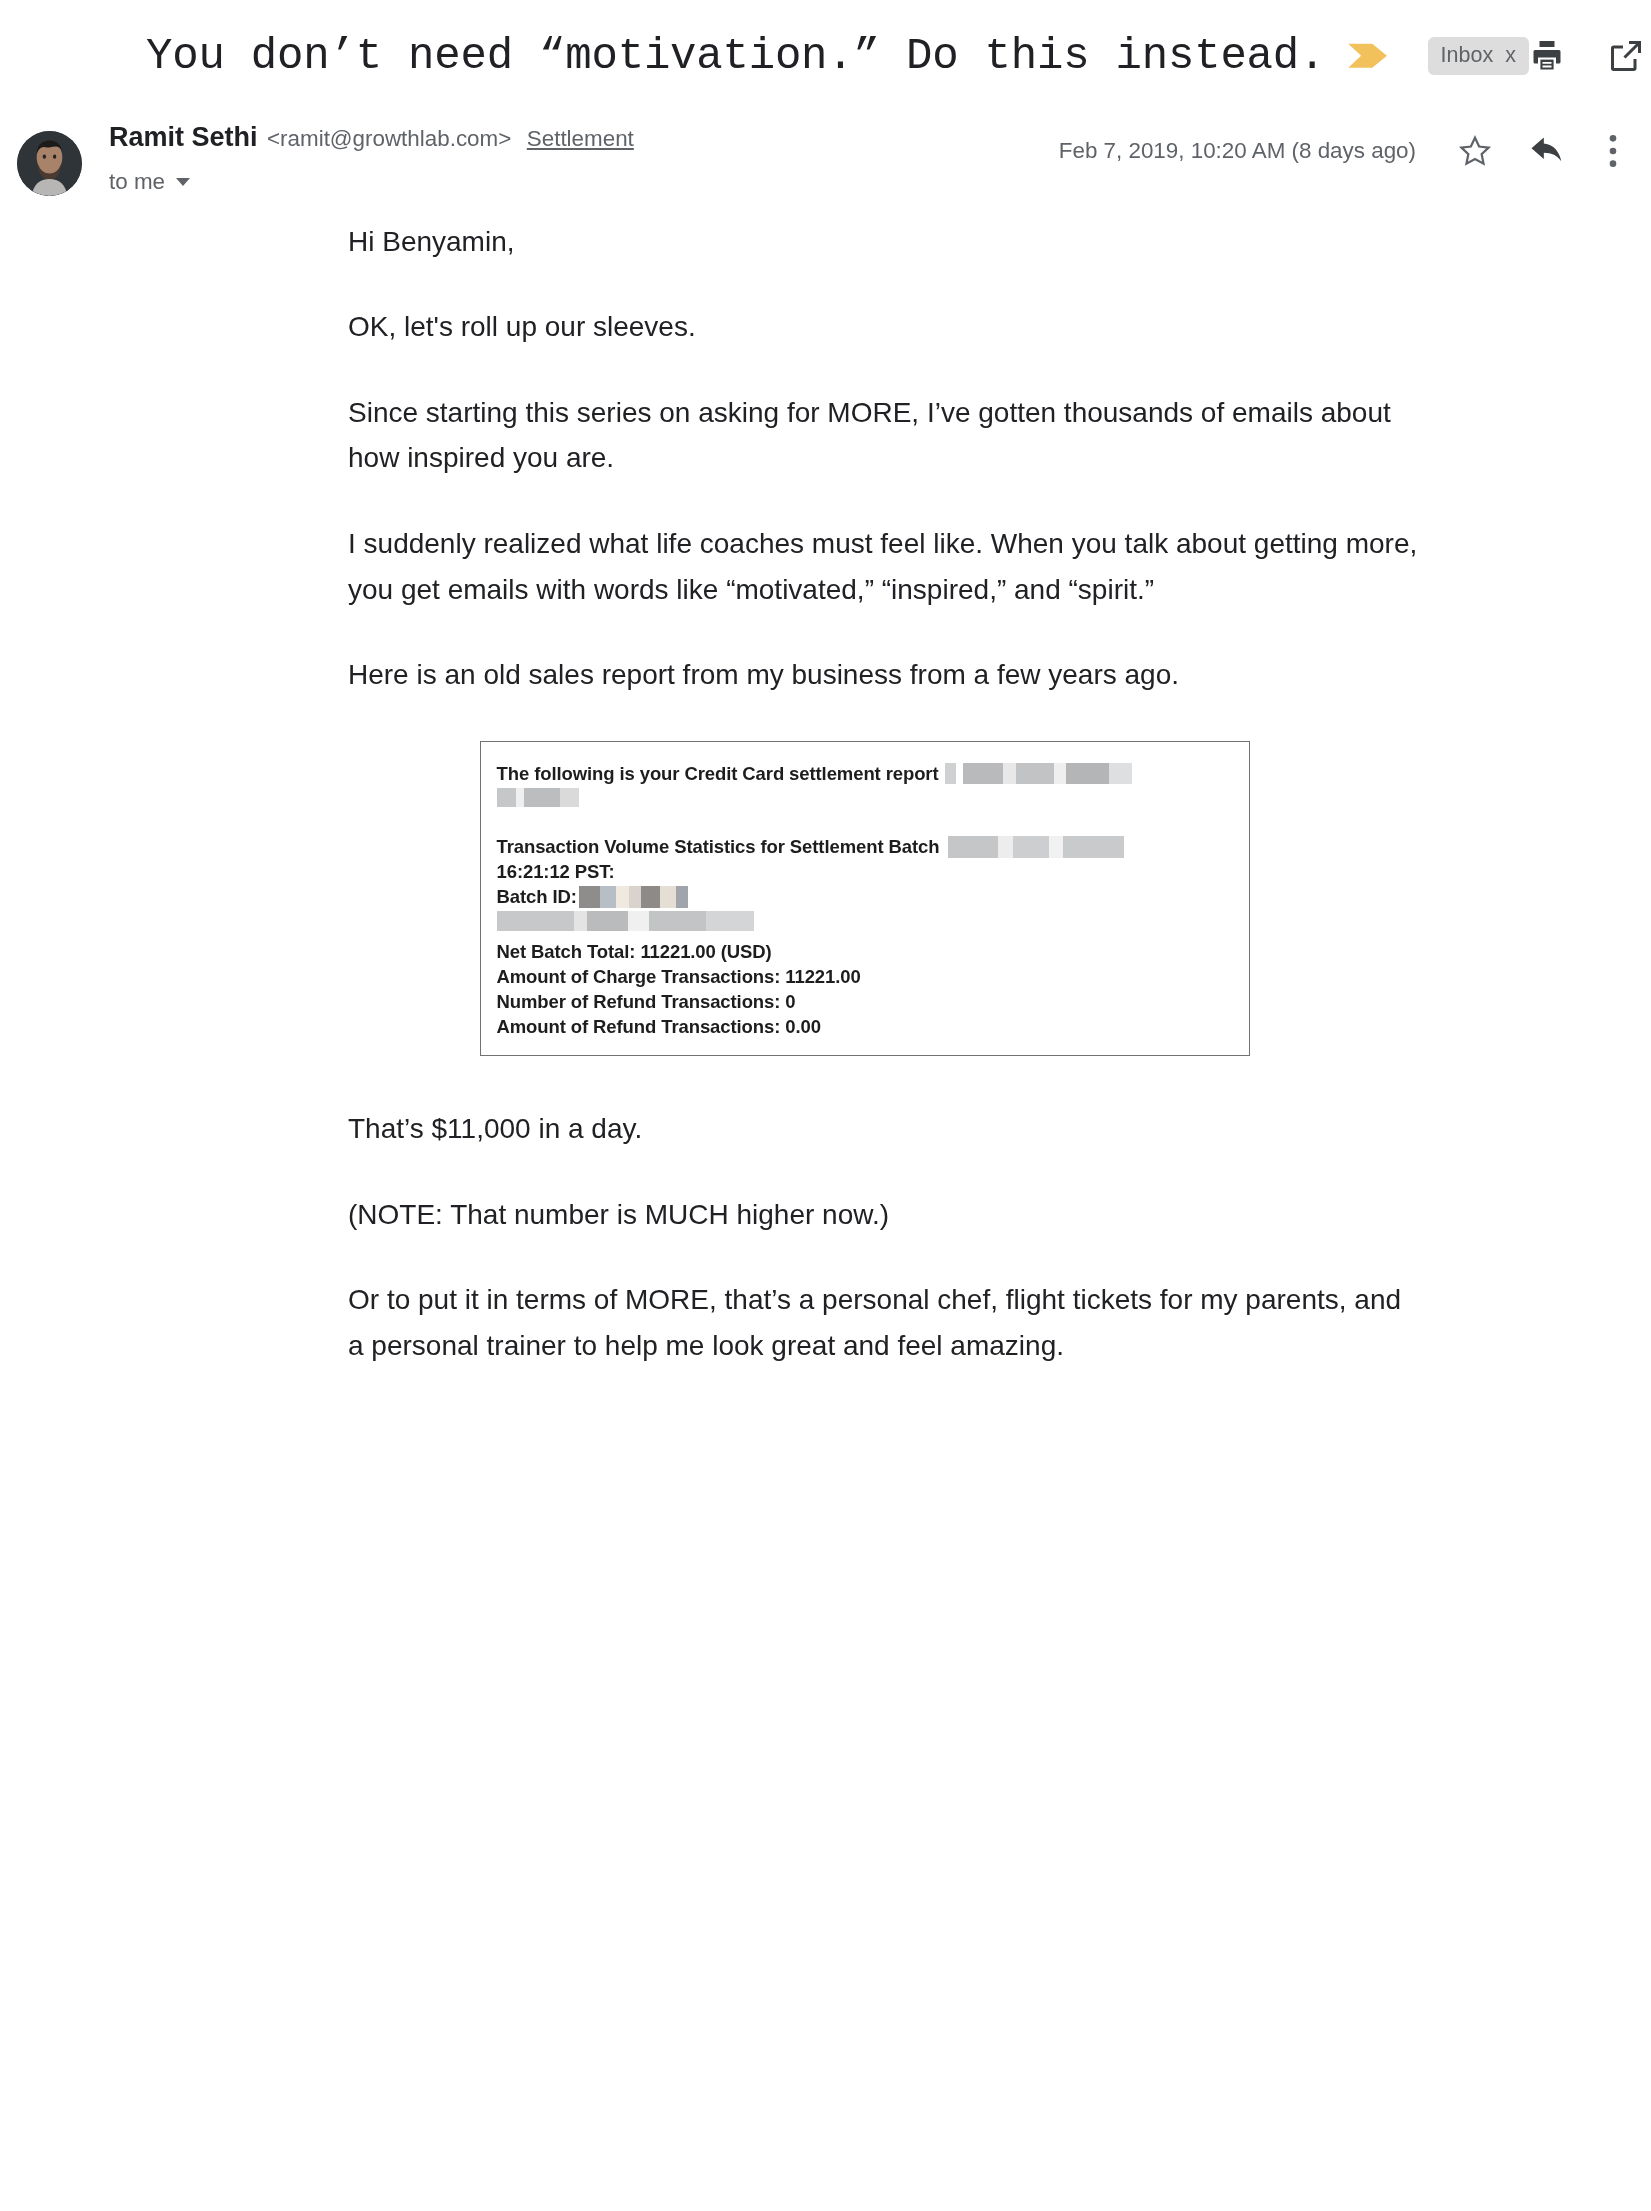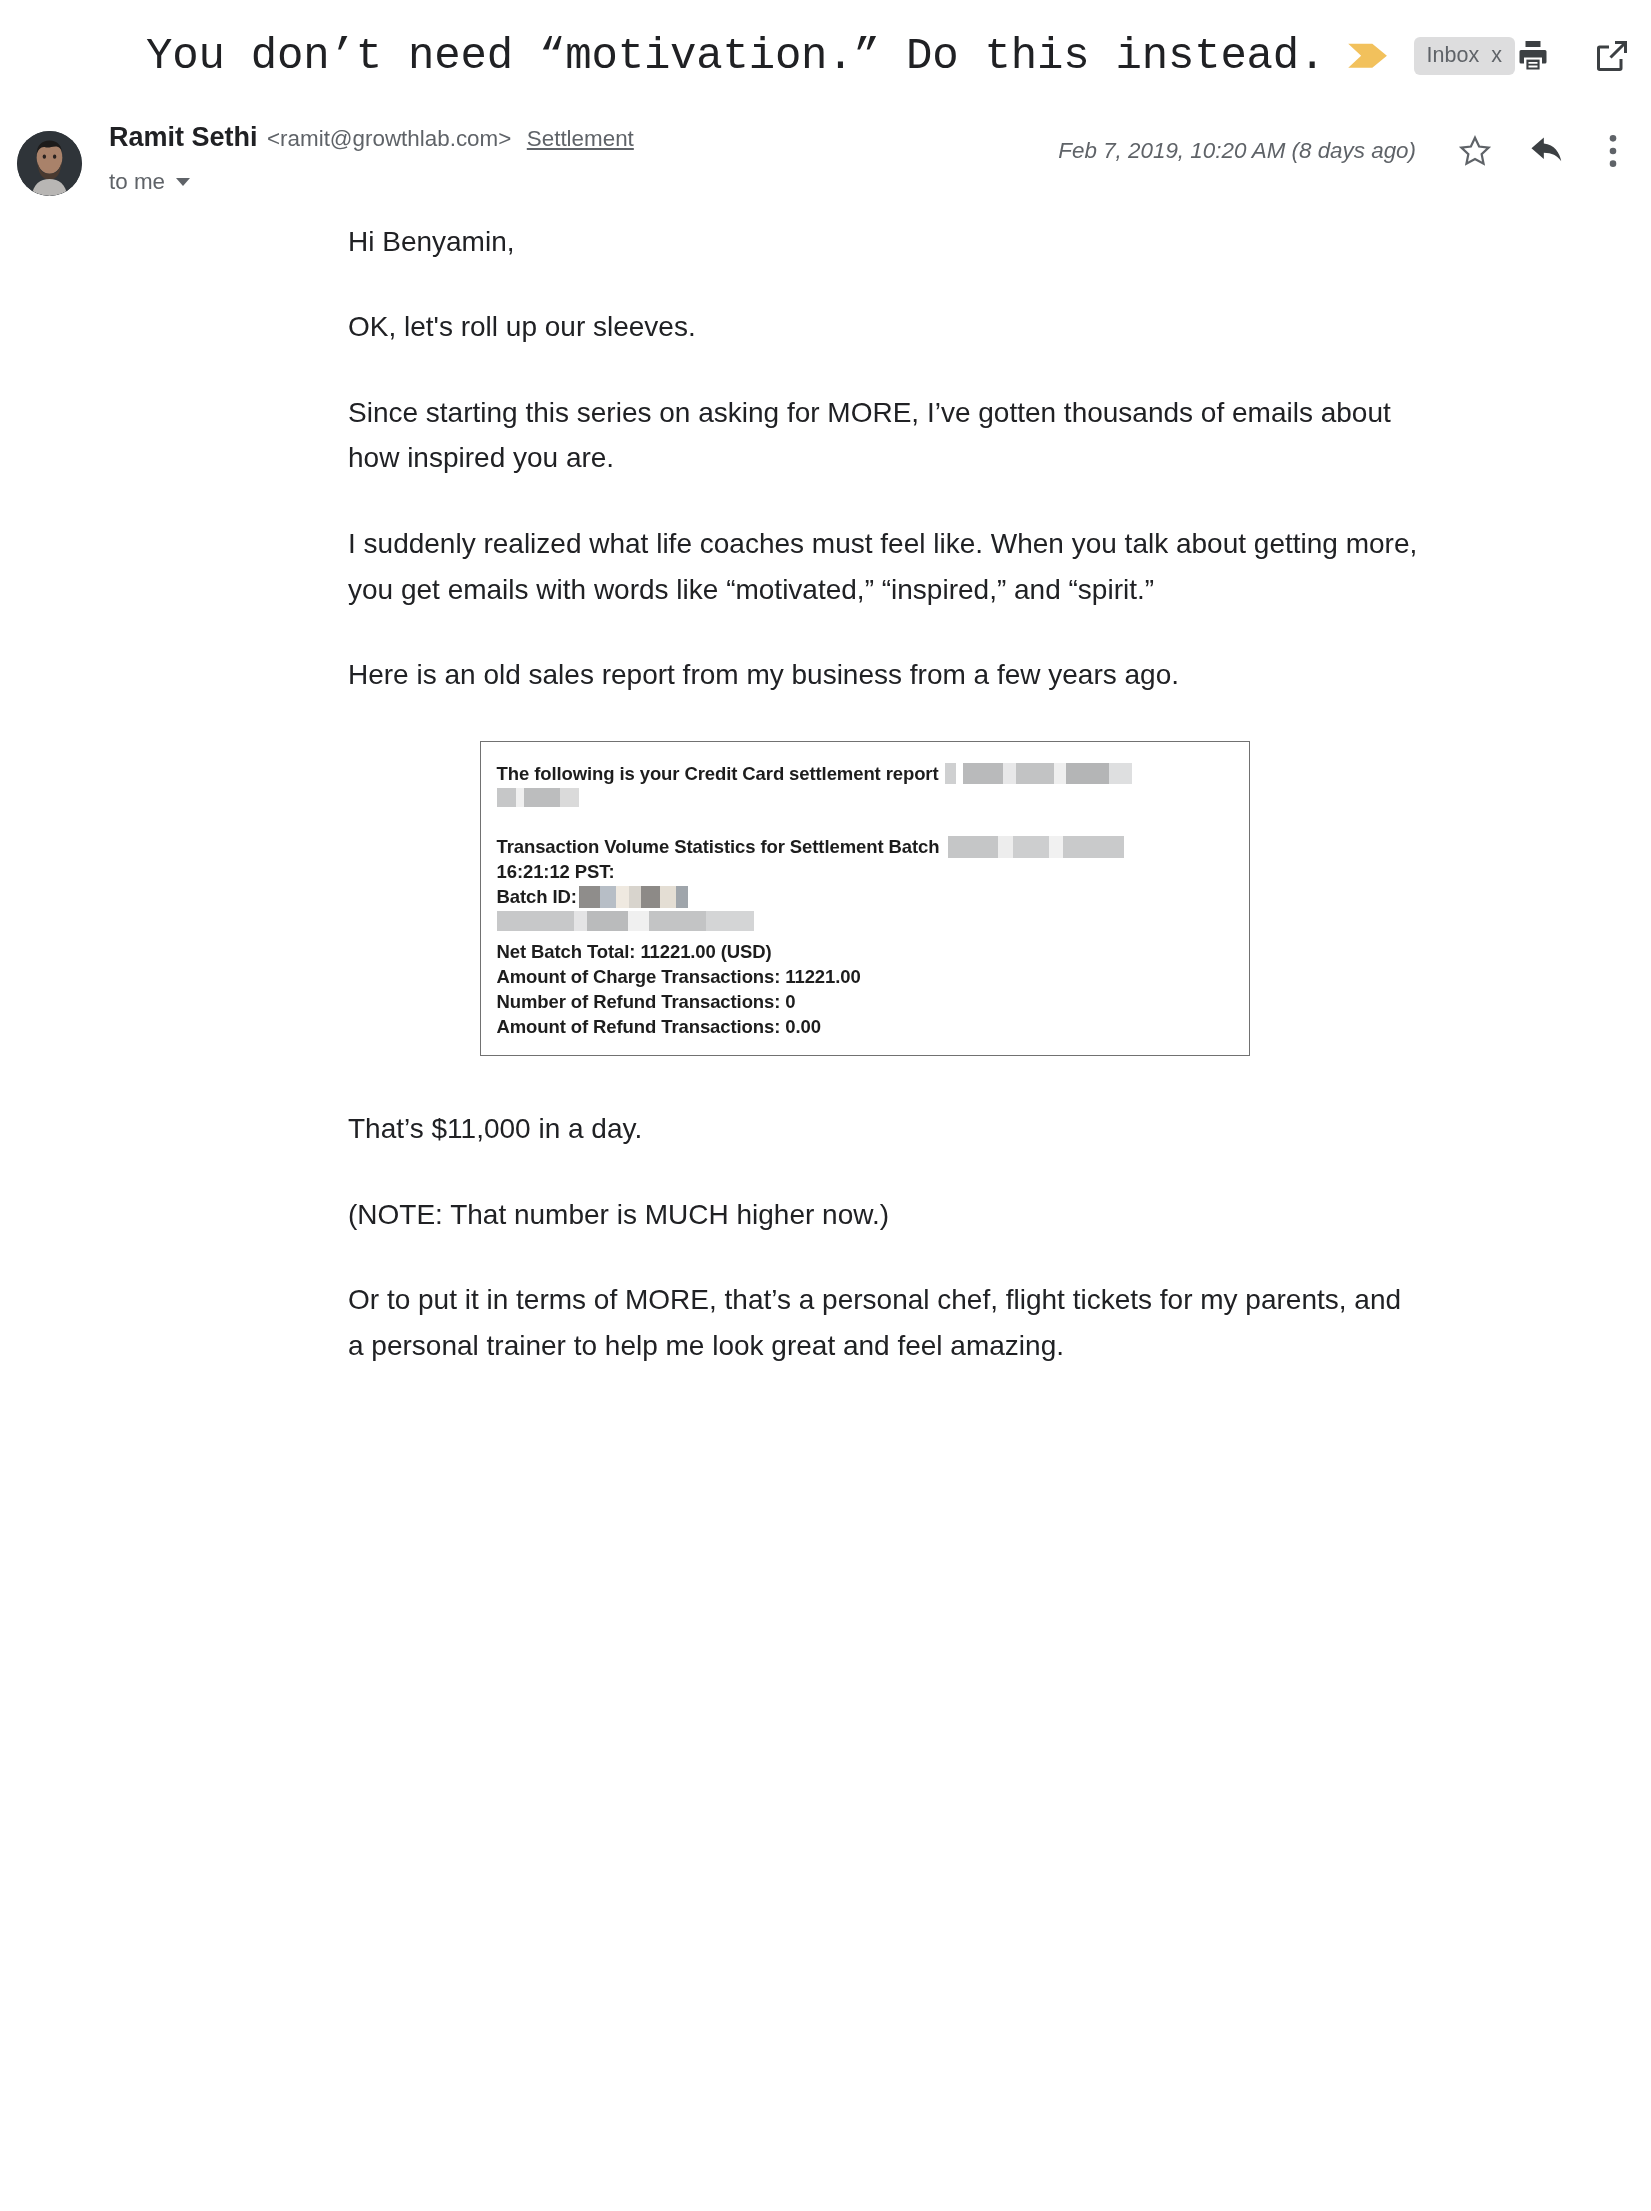--- a/index.html
+++ b/index.html
@@ -41,21 +41,21 @@
     white-space: nowrap;
     font-family: Liberation Mono, monospace;
   }
   .important-chevron {
     margin-left: 22.4px;
     display: inline-flex;
     align-items: center;
     flex: 0 0 auto;
   }
   .inbox-chip {
-    margin-left: 26px;
+    margin-left: 40px;
     background: #ddddde;
     border-radius: 6px;
     height: 38px;
     display: inline-flex;
     align-items: center;
     padding: 0 13px;
     flex: 0 0 auto;
   }
   .inbox-chip .chip-label {
     font-size: 21.5px;
@@ -152,21 +152,20 @@
     border-top: 8.6px solid #5f6368;
     cursor: pointer;
   }
 
   .sender-right {
     display: flex;
     align-items: center;
     gap: 0;
     flex: 0 0 auto;
     padding-top: 10.3px;
-    font-style: italic;
   }
   .msg-date {
     font-size: 22.4px;
     color: #5f6368;
     white-space: nowrap;
     margin-right: 40px;
   }
   .sender-right .icon-btn { margin-left: 0; }
   .gap-40 { width: 34px; display: inline-block; }
 

